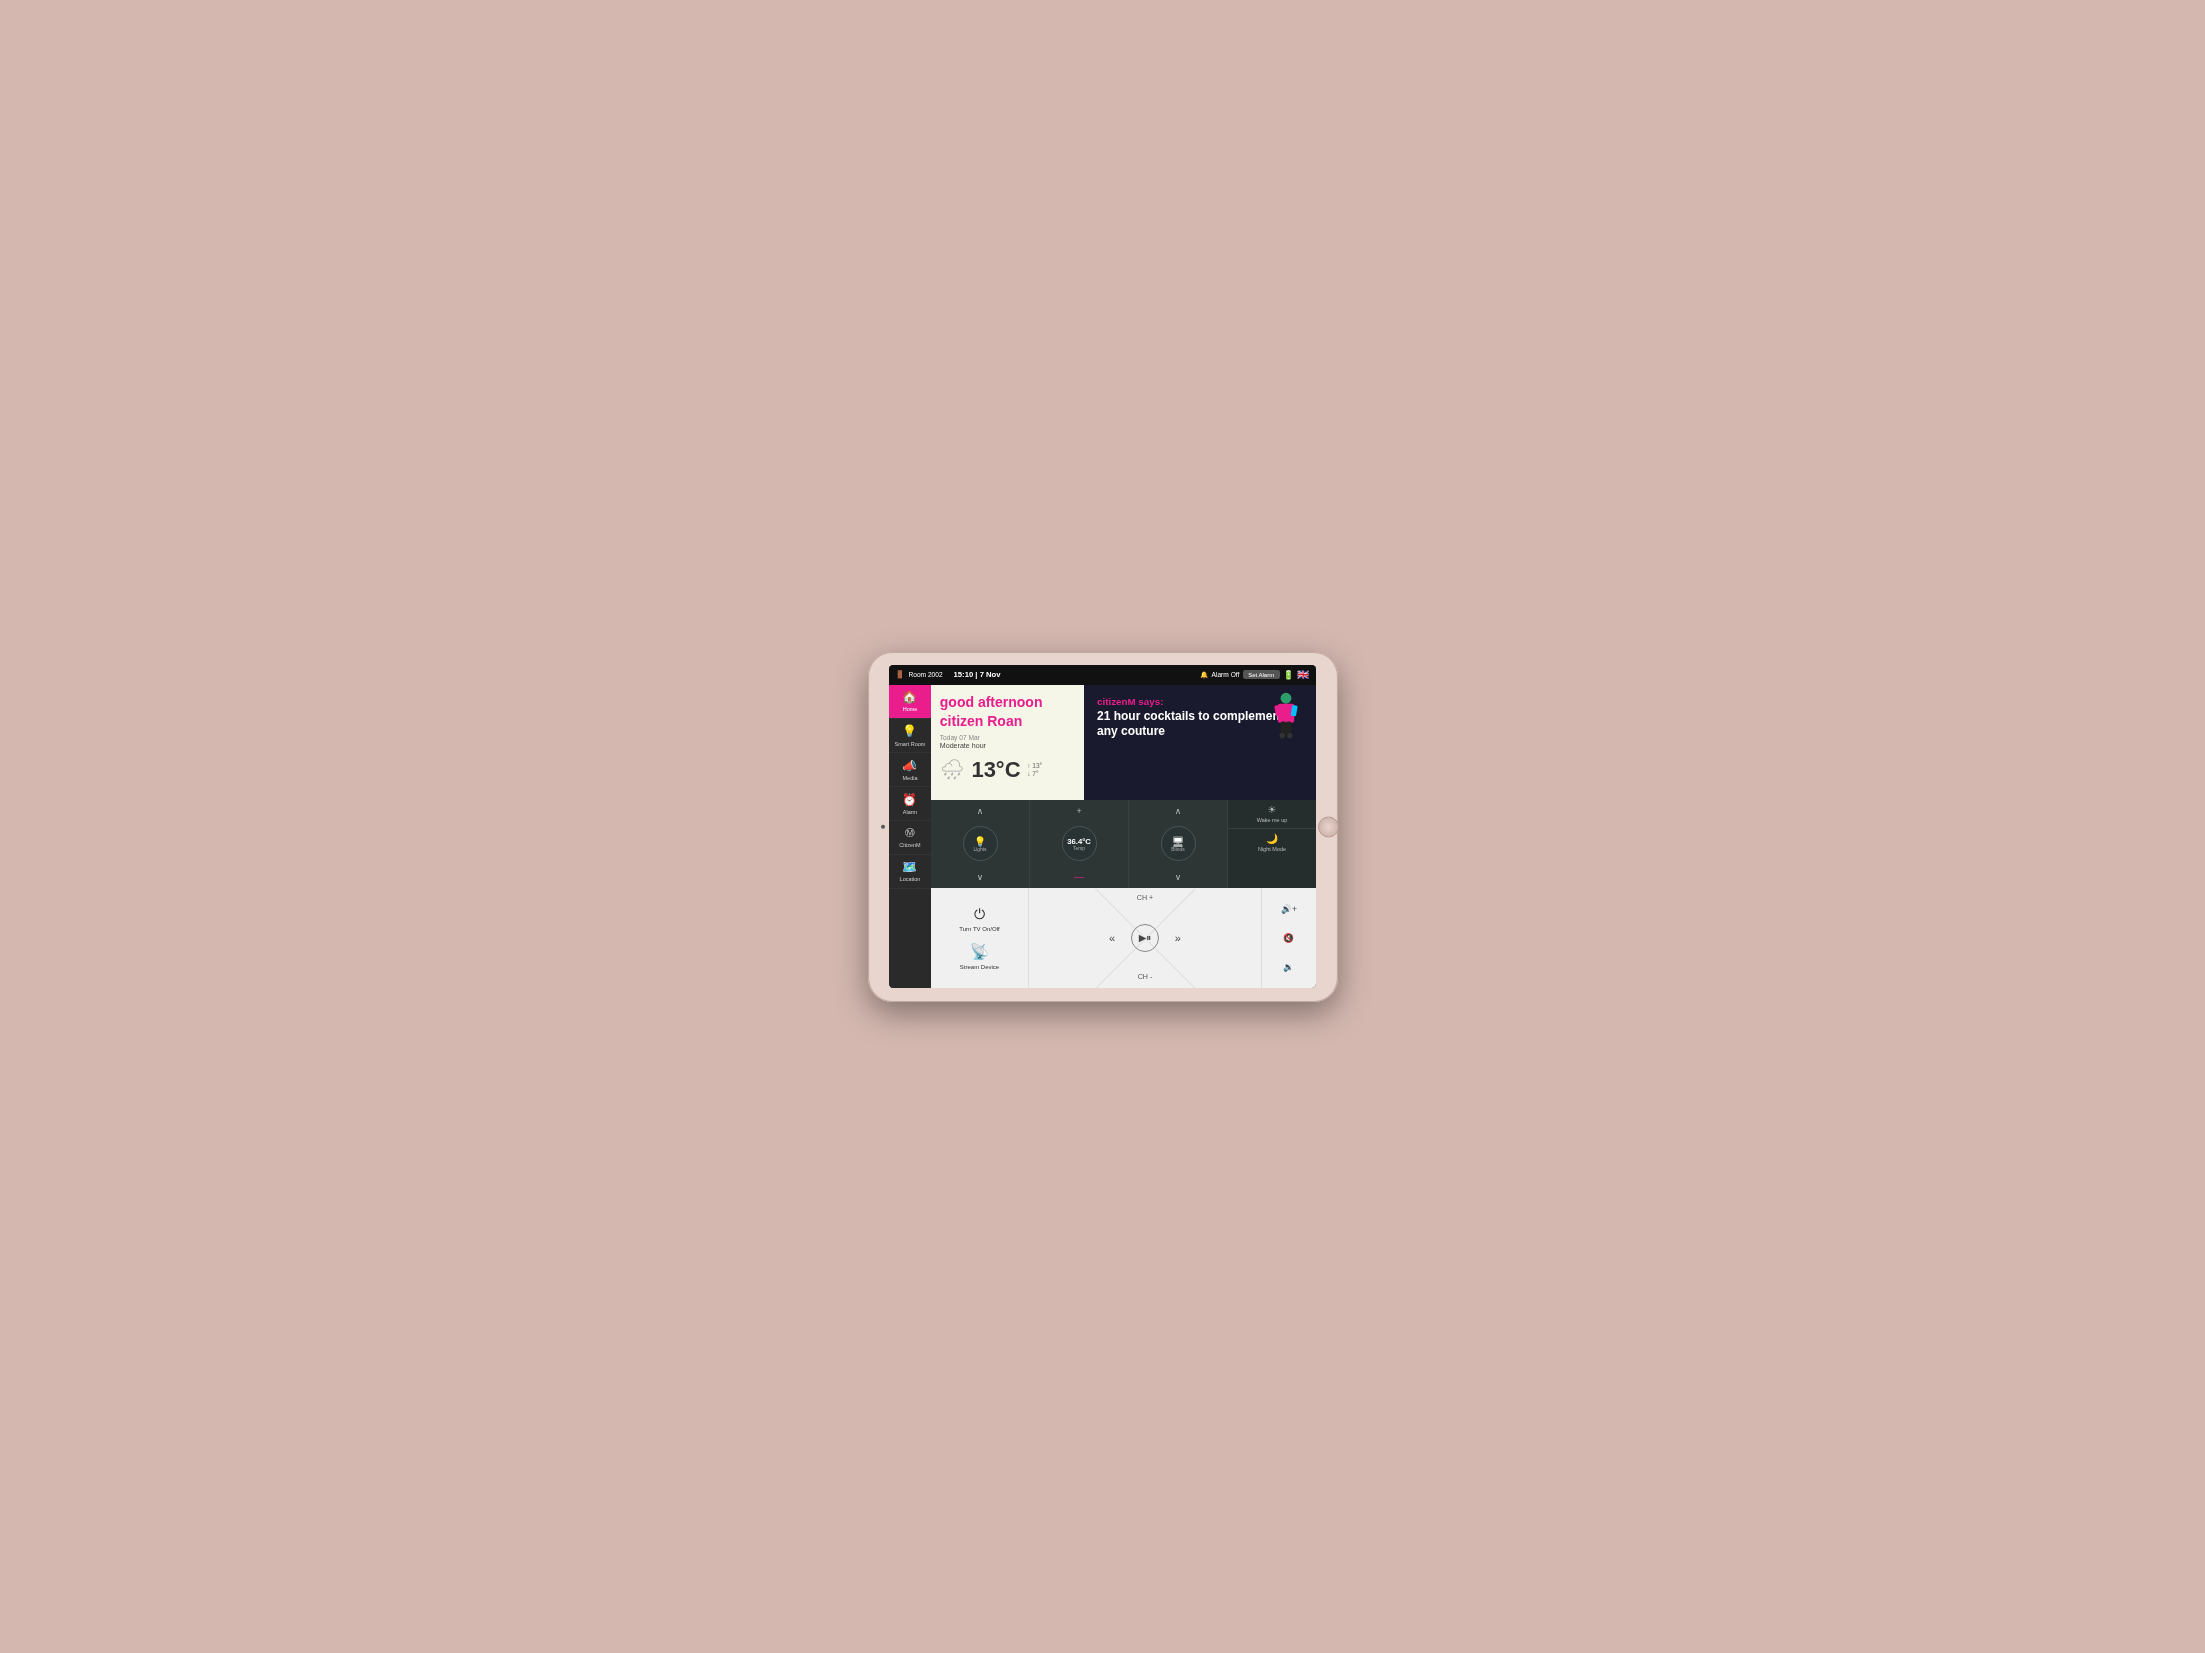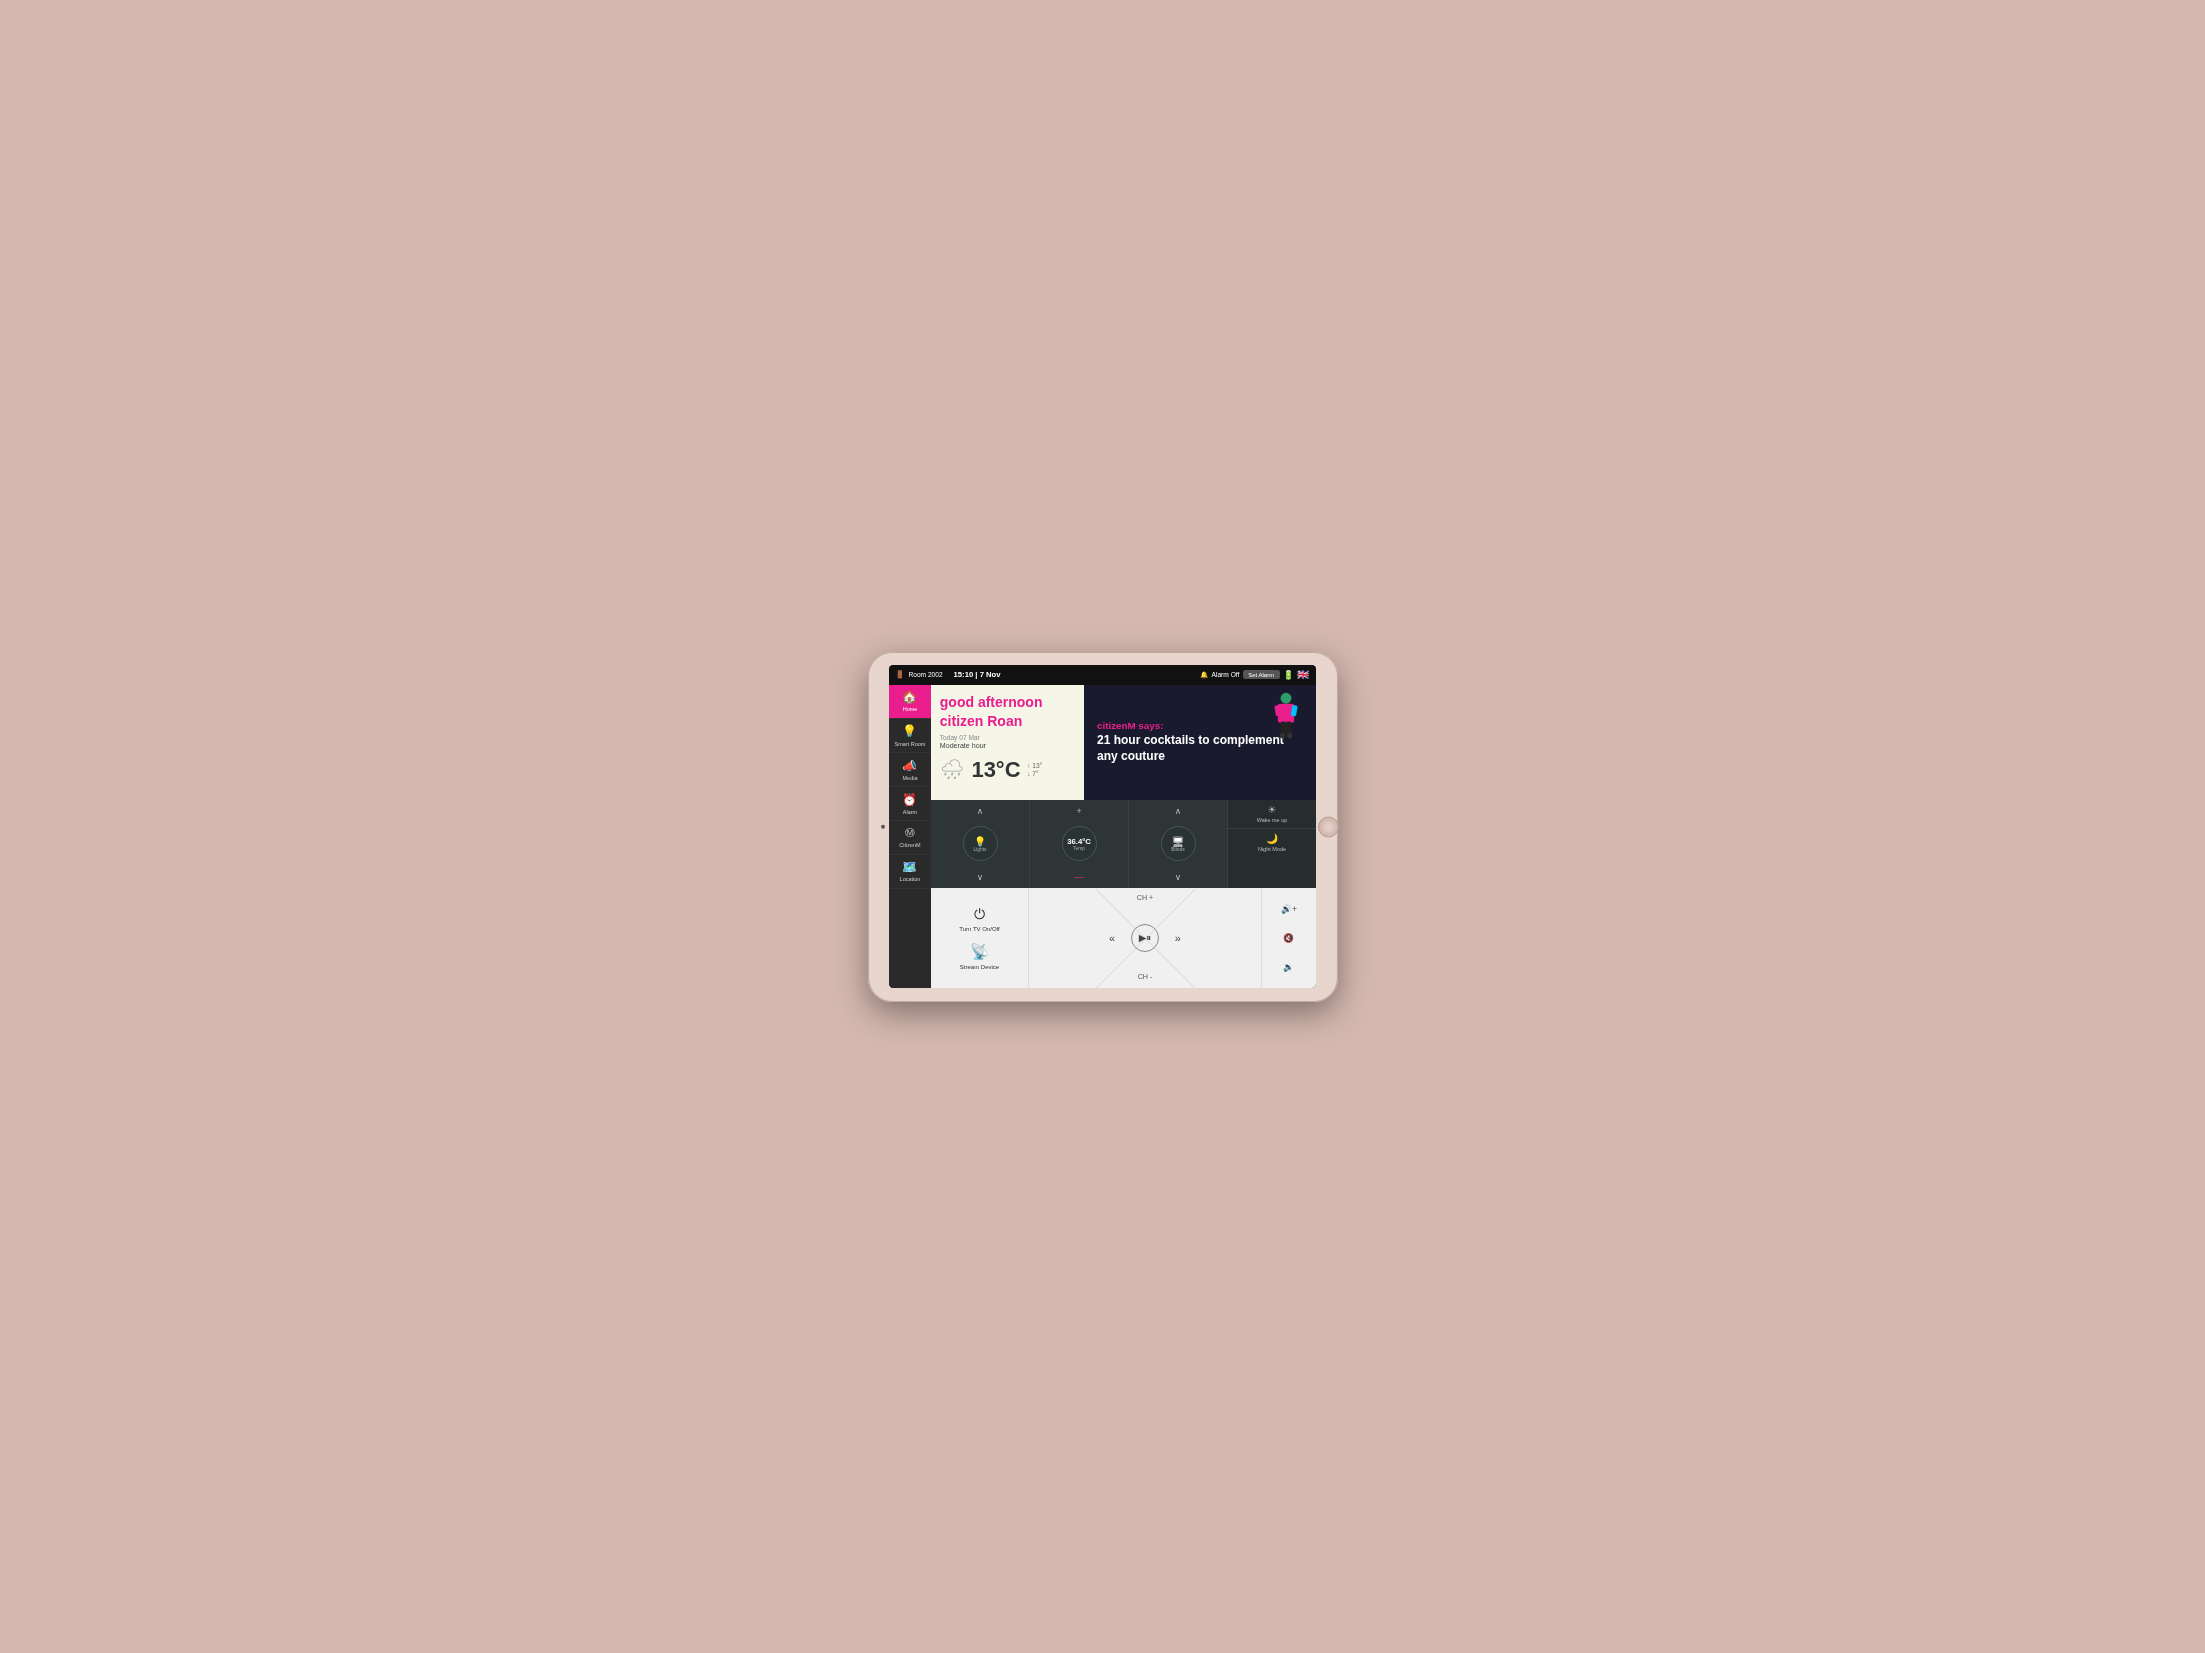--- a/index.html
+++ b/index.html
@@ -220,21 +220,20 @@
       display: flex;
       flex-direction: column;
       gap: 1.1px;
     }
 
     .banner {
       flex: 1;
       background: #1a1a2e;
       padding: 11px 13px;
       display: flex;
-      align-items: center;
       justify-content: space-between;
       position: relative;
     }
 
     .banner-text .says {
       color: #e91e8c;
       font-size: 9.8px;
       font-weight: 600;
     }
 

